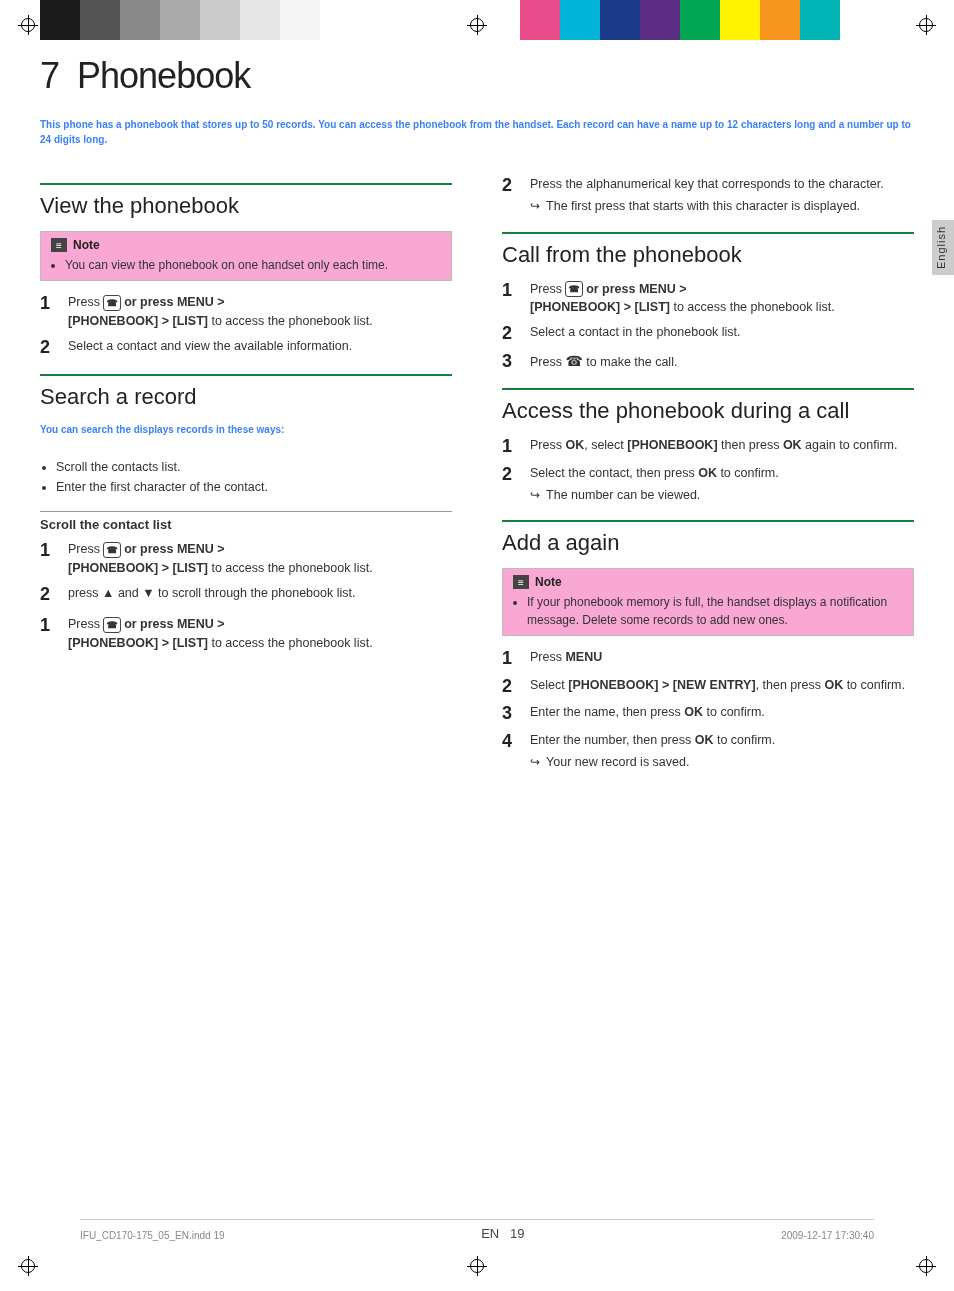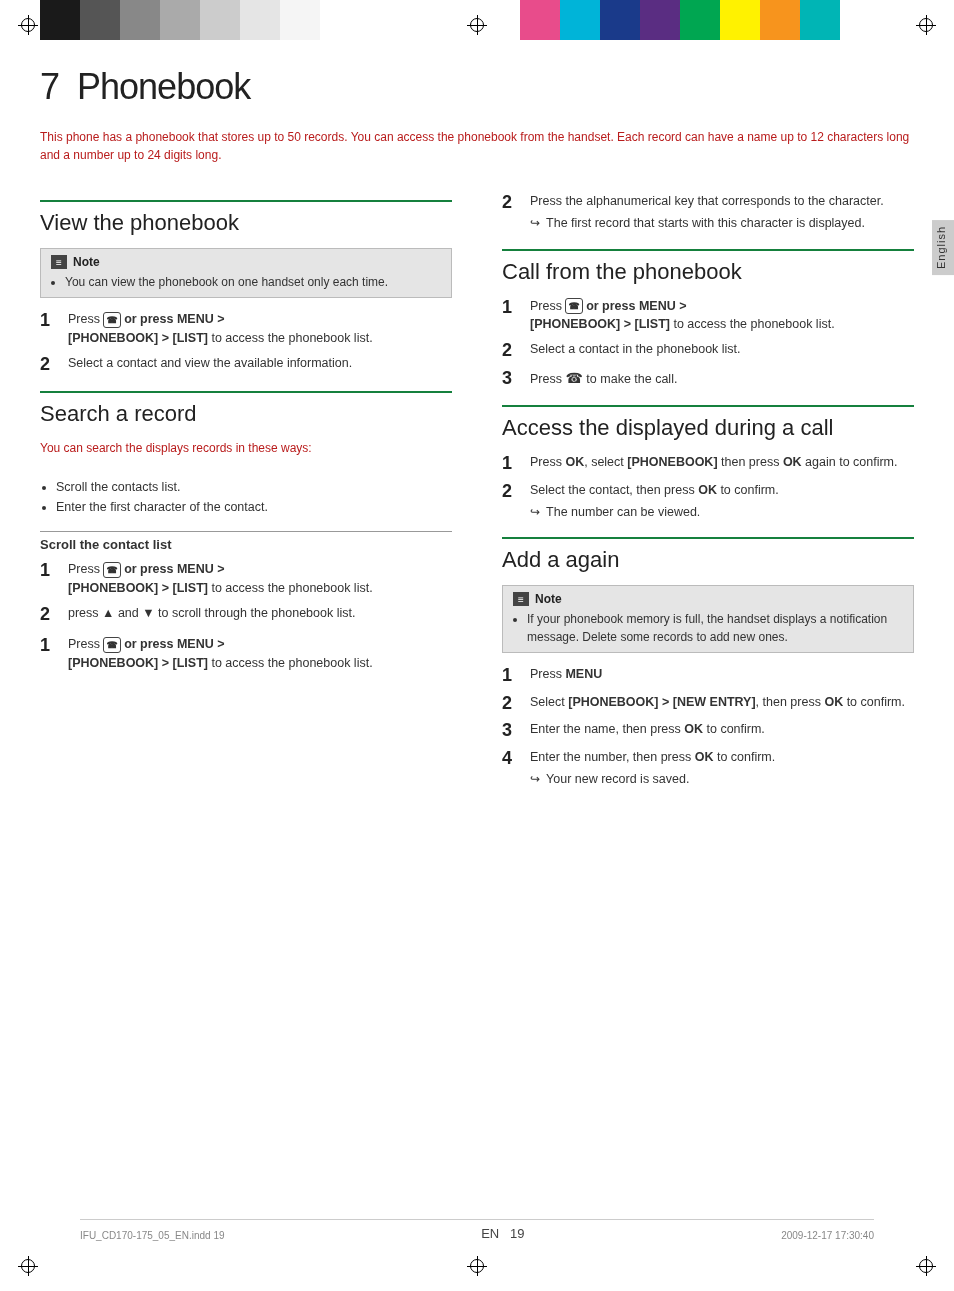--- a/index.html
+++ b/index.html
@@ -124,28 +124,28 @@
       padding-left: 10px;
     }
 
     
     .chapter-heading {
       font-size: 36px;
       font-weight: 300;
       color: #222;
       margin-bottom: 20px;
       letter-spacing: -1px;
-      margin-top: 11px;
     }
 
     .intro-text {
-      font-size: 12px;
+      font-size: 10px;
       line-height: 1.5;
-      color: #b91c1c;
+      color: #3b82f6;
       margin-bottom: 20px;
+      font-weight: bold;
     }
 
     
     .section-heading {
       font-size: 22px;
       font-weight: 300;
       color: #222;
       border-top: 2px solid #15803d;
       padding-top: 8px;
       margin-bottom: 12px;
@@ -160,21 +160,21 @@
       padding-top: 5px;
       margin-bottom: 8px;
       margin-top: 14px;
     }
 
     
     .note-box {
       border: 1px solid #bbb;
       padding: 6px 10px;
       margin-bottom: 12px;
-      background: #e5e5e5;
+      background: #f9a8d4;
       font-size: 12px;
     }
     .note-box .note-header {
       display: flex;
       align-items: center;
       gap: 6px;
       font-weight: bold;
       margin-bottom: 4px;
     }
     .note-icon {
@@ -425,21 +425,21 @@
 
     <div class="col-right">
 
       <div class="steps" style="margin-top:8px;">
         <div class="step">
           <span class="step-num">2</span>
           <div class="step-content">
             Press the alphanumerical key that corresponds to the character.
             <div class="sub-result">
               <span class="arrow-right">↪</span>
-              <span>The first record that starts with this character is displayed.</span>
+              <span>The first press that starts with this character is displayed.</span>
             </div>
           </div>
         </div>
       </div>
 
       <div>
         <h2 class="section-heading">Call from the phonebook</h2>
         <div class="steps">
           <div class="step">
             <span class="step-num">1</span>
@@ -455,21 +455,21 @@
           <div class="step">
             <span class="step-num">3</span>
             <div class="step-content">
               Press <span style="font-size:14px;">☎</span> to make the call.
             </div>
           </div>
         </div>
       </div>
 
       <div>
-        <h2 class="section-heading">Access the displayed during a call</h2>
+        <h2 class="section-heading">Access the phonebook during a call</h2>
         <div class="steps">
           <div class="step">
             <span class="step-num">1</span>
             <div class="step-content">
               Press <b>OK</b>, select <b>[PHONEBOOK]</b> then press <b>OK</b> again to confirm.
             </div>
           </div>
           <div class="step">
             <span class="step-num">2</span>
             <div class="step-content">

